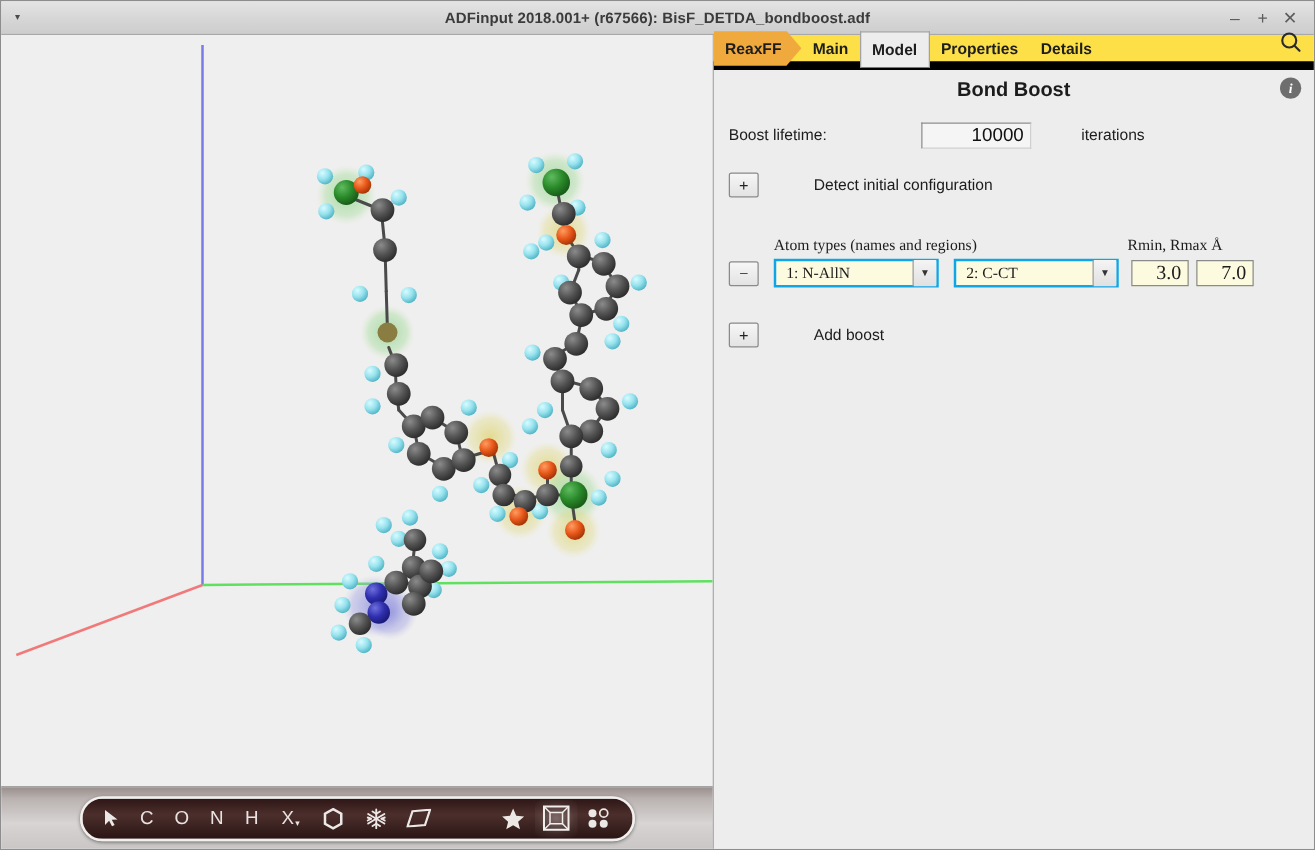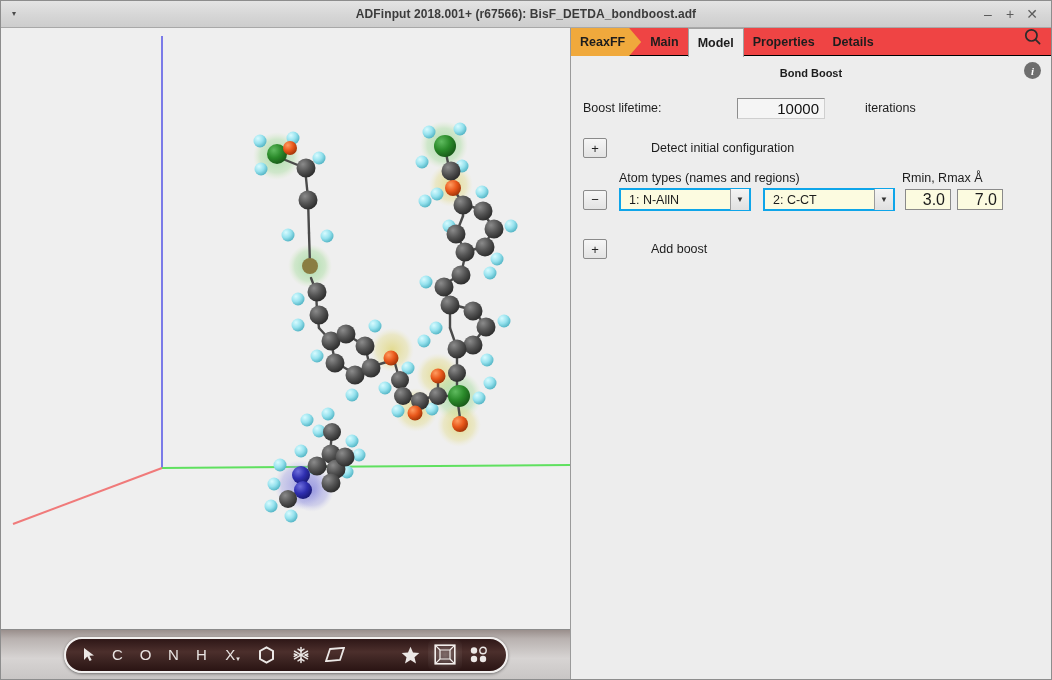--- a/index.html
+++ b/index.html
@@ -130,23 +130,23 @@
   .tool-spacer { flex: 1 1 auto; }
   .tool-caret { font-size: 7px; margin-left: 1px; position: relative; top: 4px; }
 
   
   .panel {
     flex: 1 1 auto; display: flex; flex-direction: column;
     background: #ededed; min-width: 0;
   }
   .tabbar {
     height: 28px; flex: 0 0 28px;
-    background: #ef4444;
-    border-bottom: 1px solid #000000;
-    display: flex; align-items: flex-start;
+    background: #fde047;
+    border-bottom: 7px solid #000000;
+    display: flex; align-items: center;
     position: relative;
   }
   .tab {
     height: 28px; display: flex; align-items: center;
     padding: 0 9px;
     font-size: 12.5px; font-weight: bold; color: #1d1d1d;
     cursor: default; position: relative;
   }
   .tab.pill {
     background: #f0a93c;
@@ -166,21 +166,21 @@
     cursor: default;
   }
 
   .panel-body { flex: 1 1 auto; padding: 0; position: relative; }
 
   .panel-head {
     position: relative;
     display: flex; align-items: center; justify-content: center;
     height: 34px;
   }
-  .panel-title { font-size: 11px; font-weight: bold; color: #1c1c1c; }
+  .panel-title { font-size: 16px; font-weight: bold; color: #1c1c1c; }
   .info-badge {
     position: absolute; right: 10px; top: 6px;
     width: 17px; height: 17px; border-radius: 50%;
     background: #6e6e6e;
     color: #fff; font-size: 11px; font-style: italic; font-weight: bold;
     font-family: "Liberation Serif", serif;
     display: flex; align-items: center; justify-content: center;
     cursor: default;
   }
 
@@ -209,21 +209,21 @@
     border: 1px solid #8a8a8a;
     border-radius: 2px;
     display: flex; align-items: center; justify-content: center;
     font-size: 13px; color: #222; line-height: 1;
     cursor: default; flex: 0 0 24px;
   }
 
   .r-detect { margin-top: 17px; }
   .r-detect .lbl { margin-left: 12px; text-align: right; }
 
-  .boost-block { margin-top: 13px; padding-left: 12px; }
+  .boost-block { margin-top: 31px; padding-left: 12px; font-family: Liberation Serif, serif; }
   .colhead { display: flex; align-items: flex-end; }
   .colhead .sp { width: 36px; flex: 0 0 36px; }
   .colhead .atomtypes-hdr { font-size: 12.5px; color: #1c1c1c; width: 283px; }
   .colhead .rminmax-hdr { font-size: 12.5px; color: #1c1c1c; }
 
   .boostrow { display: flex; align-items: center; margin-top: 3px; }
   .combo {
     height: 23px; display: flex; align-items: center;
     background: #fcfbe0;
     border: 2px solid #0ea5e9;

